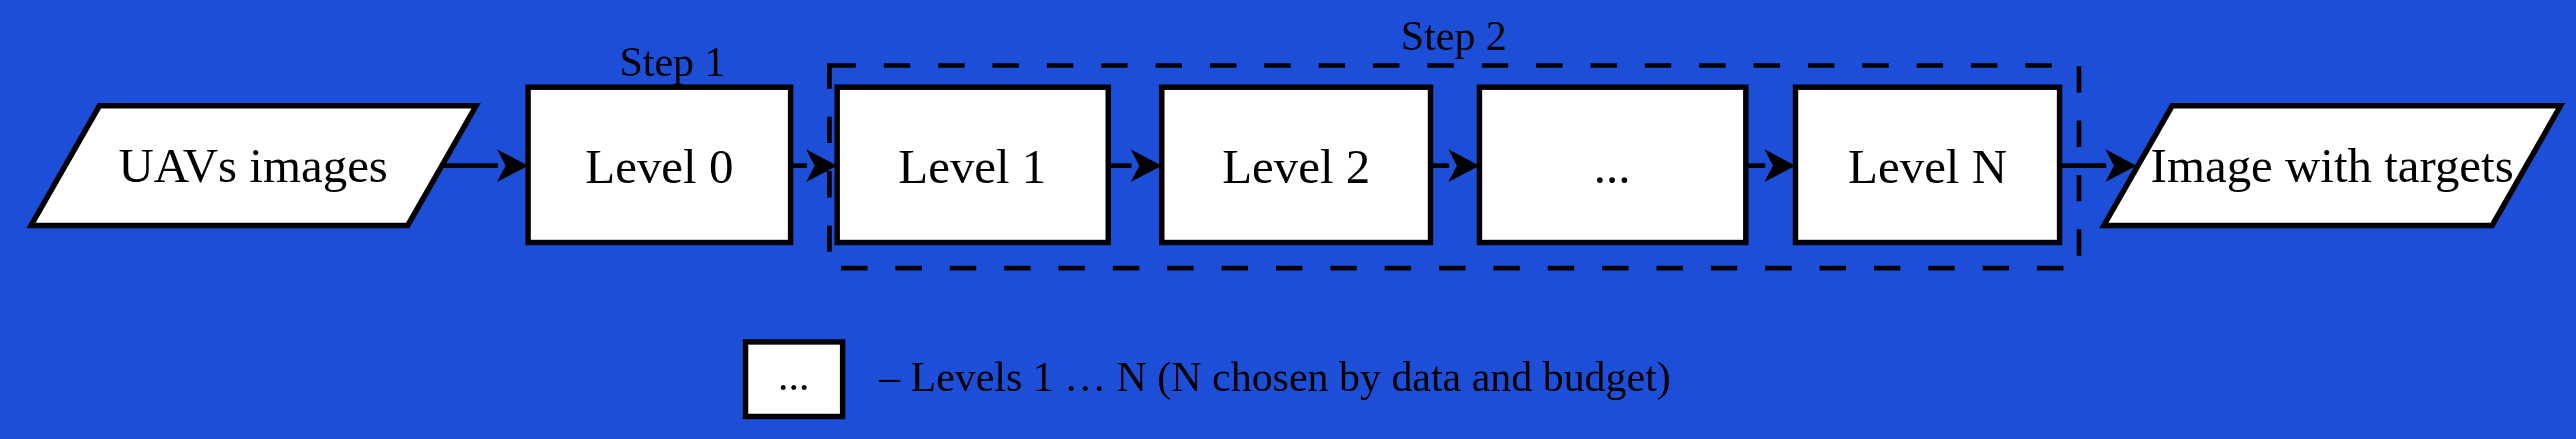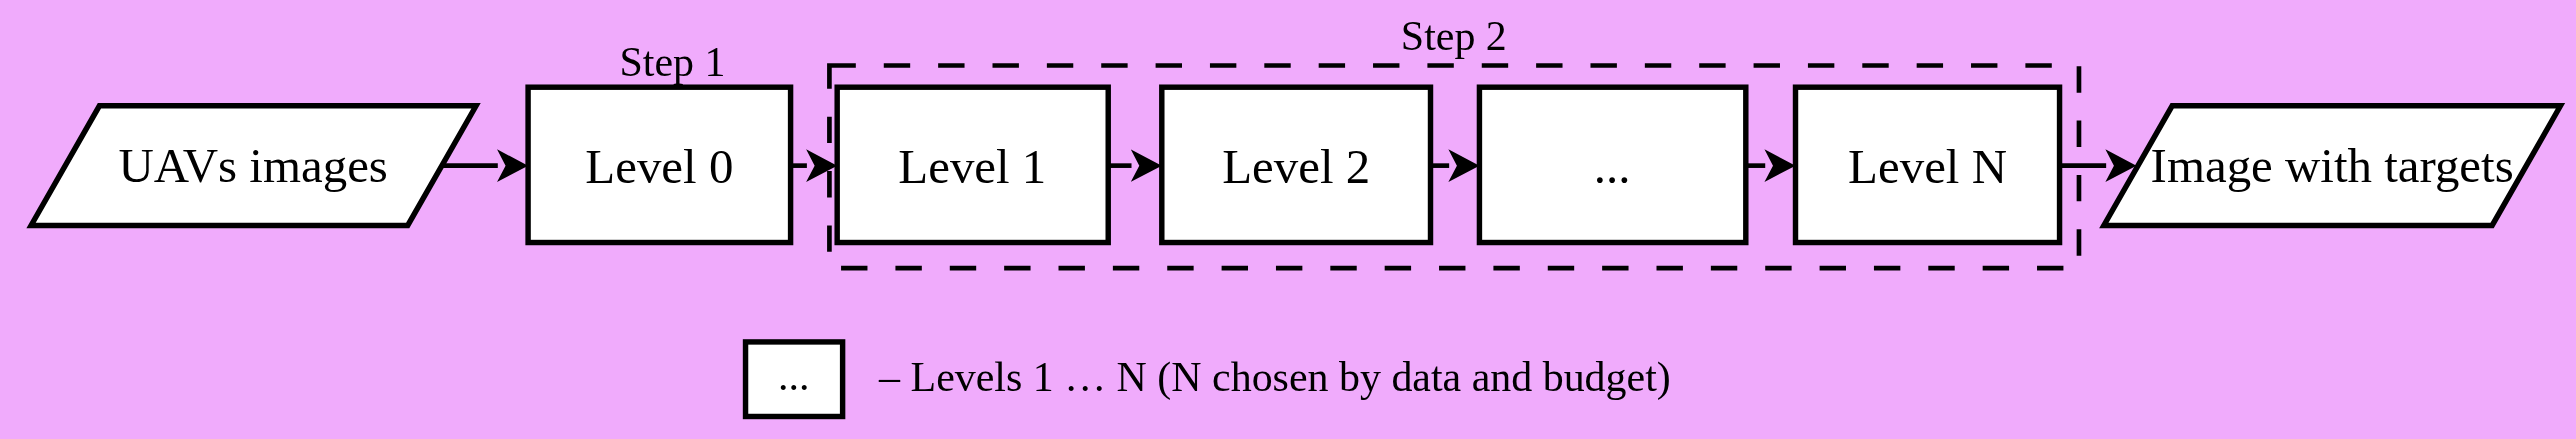--- a/index.html
+++ b/index.html
@@ -3,21 +3,21 @@
 <meta charset="utf-8">
 <style>
   html, body {
     margin: 0;
     padding: 0;
     background: #ffffff;
   }
   .figure-canvas {
     width: 2576px;
     height: 440px;
-    background: #f0abfc;
+    background: #1d4ed8;
     position: relative;
     overflow: hidden;
   }
   svg { display: block; }
   .shape {
     fill: #ffffff;
     stroke: #000000;
     stroke-width: 7;
   }
   .dashed-group {

